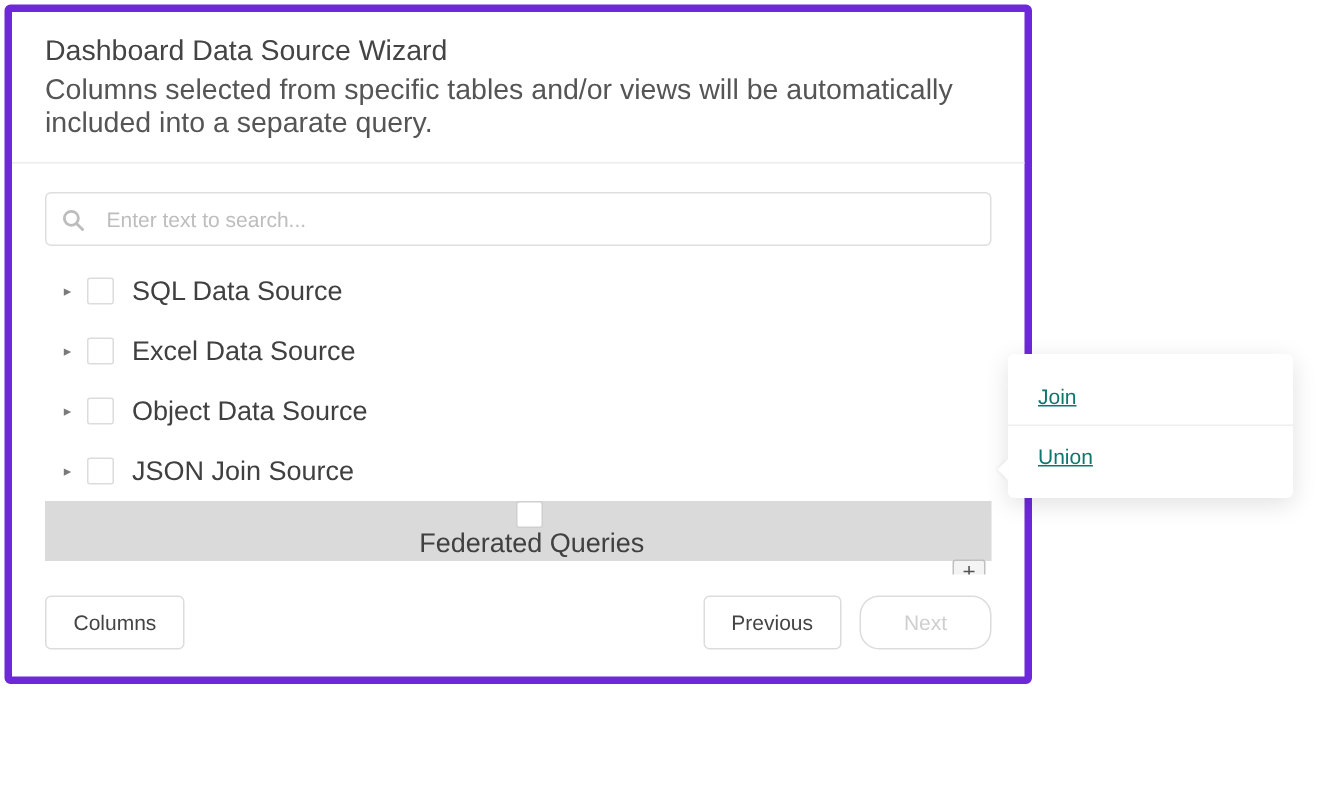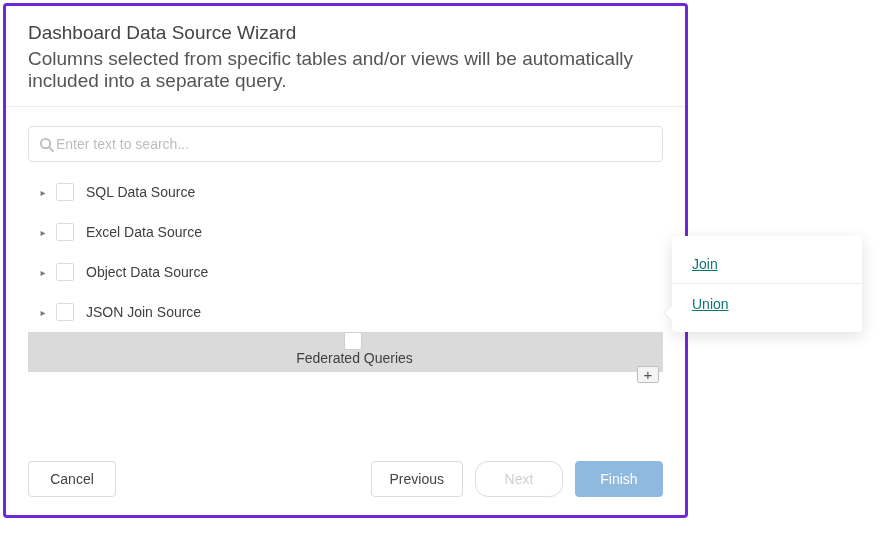--- a/index.html
+++ b/index.html
@@ -8,22 +8,22 @@
     width: 880px; height: 538px;
     font-family: "Segoe UI", Tahoma, Geneva, sans-serif;
     font-size: 14px;
     color: #333;
     background: #fff;
     position: relative;
   }
   .dialog {
     position: absolute;
     left: 3px; top: 3px;
-    width: 685px; height: 515px;
-    border: 3px solid #6d28d9;
+    width: 685px; height: 453px;
+    border: 5px solid #6d28d9;
     border-radius: 4px;
     background: #fff;
     display: flex;
     flex-direction: column;
   }
   .dialog-header {
     padding: 16px 22px 14px 22px;
     border-bottom: 1px solid #ececec;
   }
   .dialog-title {
@@ -51,21 +51,21 @@
     padding: 0 10px;
     color: #bdbdbd;
   }
   .search-box svg { flex: 0 0 auto; }
   .search-input {
     flex: 1;
     border: none;
     outline: none;
     font-size: 14px;
     color: #1d4ed8;
-    margin-left: 0;
+    margin-left: 13px;
     background: transparent;
   }
   .search-input::placeholder { color: #bdbdbd; }
   .tree {
     margin-top: 10px;
   }
   .tree-row {
     display: flex;
     align-items: center;
     height: 40px;
@@ -90,21 +90,21 @@
     border-radius: 2px;
     background: #fff;
     margin-left: 8px;
     flex: 0 0 auto;
   }
   .tree-row.selected .chk {
     border-color: #cfcfcf;
   }
   .row-label {
     margin-left: 12px;
-    font-size: 14px;
+    font-size: 18px;
     color: #404040;
   }
   .add-btn {
     margin-left: auto;
     width: 22px; height: 22px;
     border: 1px solid #c0c0c0;
     border-radius: 2px;
     background: #f4f4f4;
     display: flex;
     align-items: center;
@@ -227,25 +227,24 @@
         <span class="row-label">Federated Queries</span>
         <span class="add-btn">
           <span>+</span>
         </span>
       </div>
 
     </div>
   </div>
 
   <div class="dialog-footer">
-    <span class="btn">Cancel</span>
+    <span class="btn">Columns</span>
     <span class="spacer"></span>
     <span class="btn">Previous</span>
     <span class="btn disabled">Next</span>
-    <span class="btn primary">Finish</span>
   </div>
 
 </div>
 
 <div class="dropdown">
   <div class="pointer"></div>
   <div class="dropdown-item">Join</div>
   <div class="dropdown-item">Union</div>
 </div>
 

